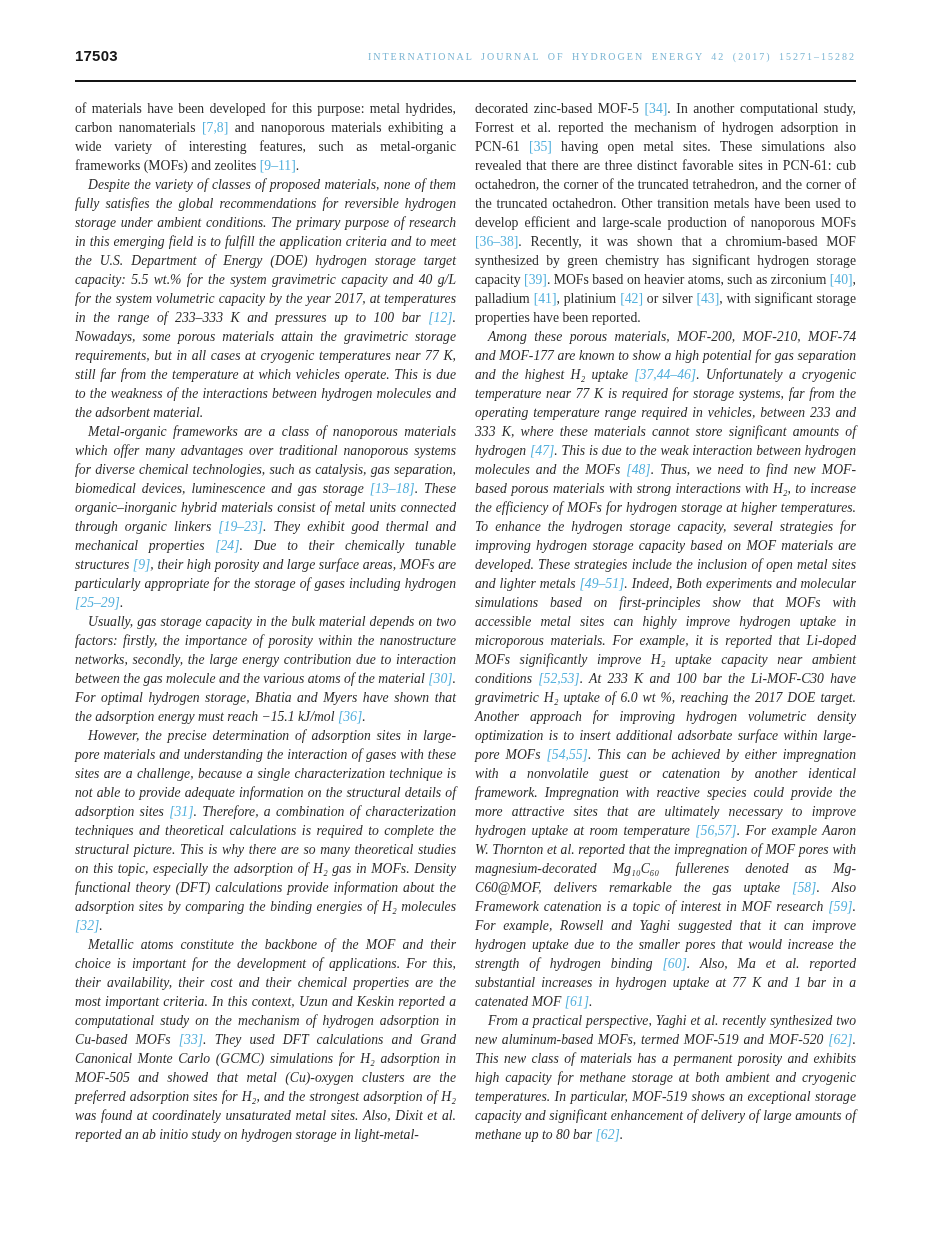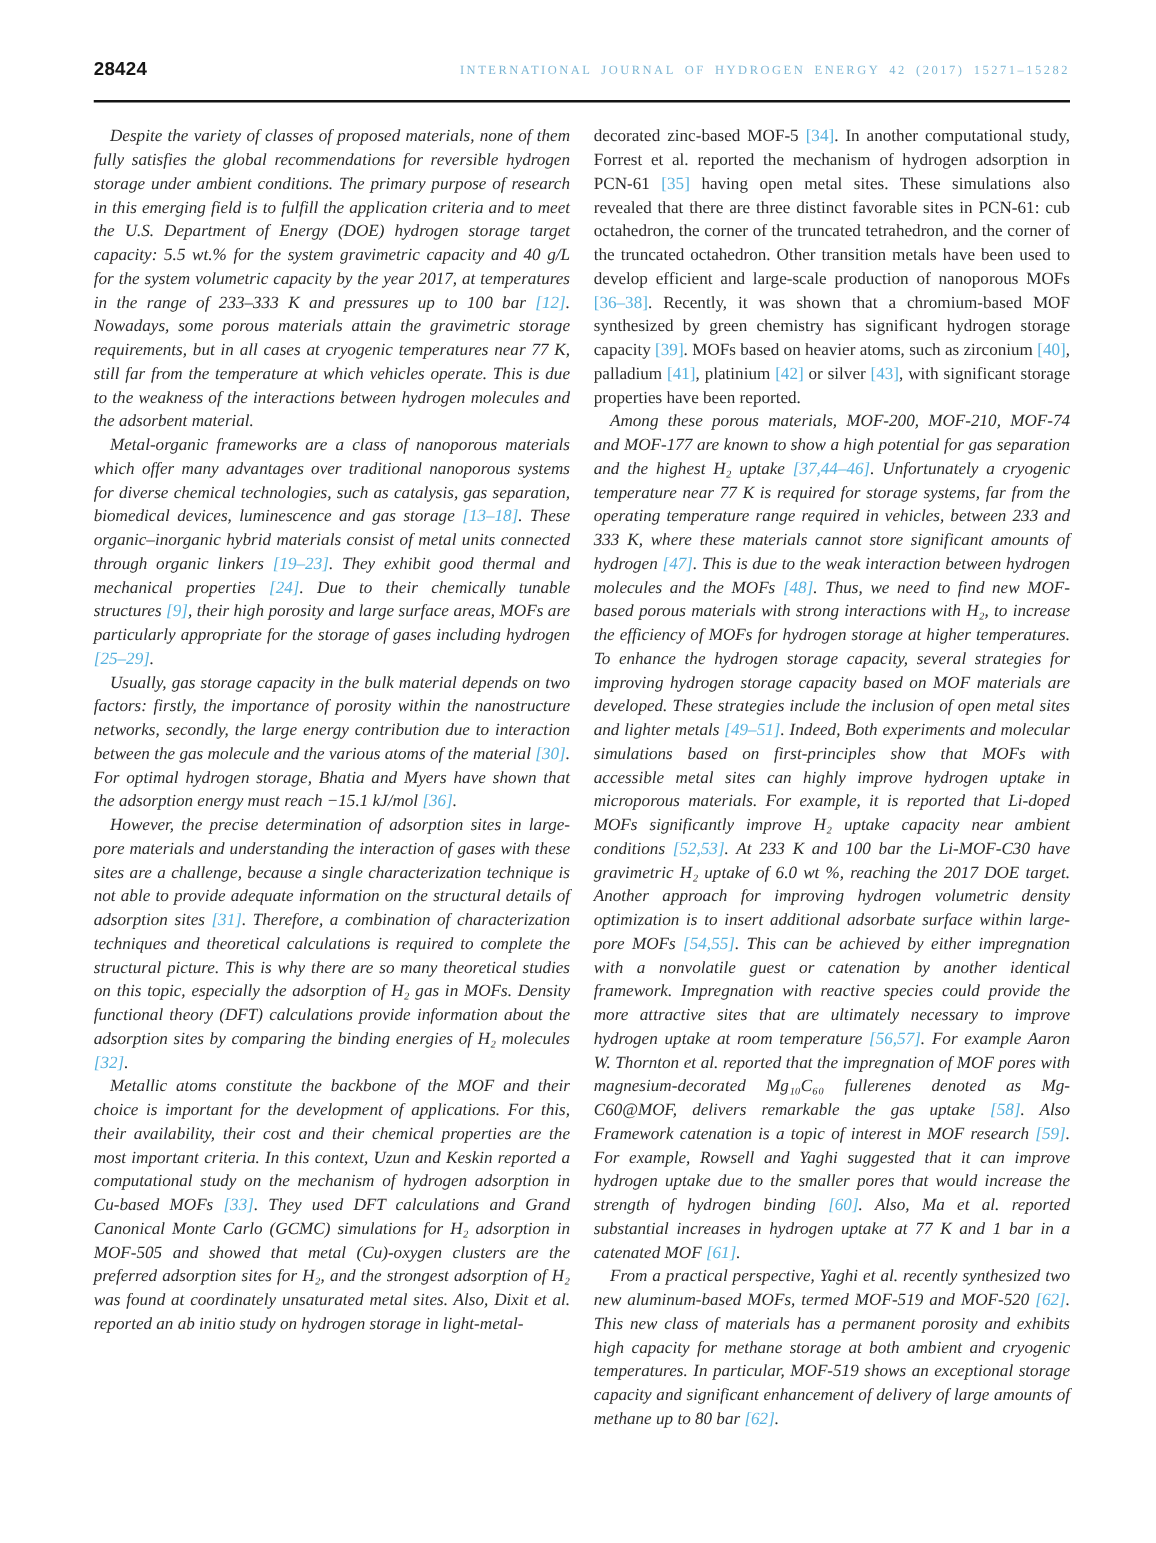--- a/index.html
+++ b/index.html
@@ -57,26 +57,27 @@
     color: var(--color-citation, #53b0dd);
     text-decoration: none;
     cursor: pointer;
   }
 </style>
 </head>
 <body>
 
 <div class="page">
   <div class="header">
-    <span class="page-number">28424</span>
+    <span class="page-number">17503</span>
     <div class="journal-line">international journal of hydrogen energy 42 (2017) 15271–15282</div>
   </div>
   <div class="header-rule"></div>
   <div class="columns">
     <section class="col" id="col-left">
+        <p class="para">of materials have been developed for this purpose: metal hydrides, carbon nanomaterials <a class="cite">[7,8]</a> and nanoporous materials exhibiting a wide variety of interesting features, such as metal-organic frameworks (MOFs) and zeolites <a class="cite">[9–11]</a>.</p>
         <p class="para indent">Despite the variety of classes of proposed materials, none of them fully satisfies the global recommendations for reversible hydrogen storage under ambient conditions. The primary purpose of research in this emerging field is to fulfill the application criteria and to meet the U.S. Department of Energy (DOE) hydrogen storage target capacity: 5.5 wt.% for the system gravimetric capacity and 40 g/L for the system volumetric capacity by the year 2017, at temperatures in the range of 233–333 K and pressures up to 100 bar <a class="cite">[12]</a>. Nowadays, some porous materials attain the gravimetric storage requirements, but in all cases at cryogenic temperatures near 77 K, still far from the temperature at which vehicles operate. This is due to the weakness of the interactions between hydrogen molecules and the adsorbent material.</p>
         <p class="para indent">Metal-organic frameworks are a class of nanoporous materials which offer many advantages over traditional nanoporous systems for diverse chemical technologies, such as catalysis, gas separation, biomedical devices, luminescence and gas storage <a class="cite">[13–18]</a>. These organic–inorganic hybrid materials consist of metal units connected through organic linkers <a class="cite">[19–23]</a>. They exhibit good thermal and mechanical properties <a class="cite">[24]</a>. Due to their chemically tunable structures <a class="cite">[9]</a>, their high porosity and large surface areas, MOFs are particularly appropriate for the storage of gases including hydrogen <a class="cite">[25–29]</a>.</p>
         <p class="para indent">Usually, gas storage capacity in the bulk material depends on two factors: firstly, the importance of porosity within the nanostructure networks, secondly, the large energy contribution due to interaction between the gas molecule and the various atoms of the material <a class="cite">[30]</a>. For optimal hydrogen storage, Bhatia and Myers have shown that the adsorption energy must reach −15.1 kJ/mol <a class="cite">[36]</a>.</p>
         <p class="para indent">However, the precise determination of adsorption sites in large-pore materials and understanding the interaction of gases with these sites are a challenge, because a single characterization technique is not able to provide adequate information on the structural details of adsorption sites <a class="cite">[31]</a>. Therefore, a combination of characterization techniques and theoretical calculations is required to complete the structural picture. This is why there are so many theoretical studies on this topic, especially the adsorption of H₂ gas in MOFs. Density functional theory (DFT) calculations provide information about the adsorption sites by comparing the binding energies of H₂ molecules <a class="cite">[32]</a>.</p>
         <p class="para indent">Metallic atoms constitute the backbone of the MOF and their choice is important for the development of applications. For this, their availability, their cost and their chemical properties are the most important criteria. In this context, Uzun and Keskin reported a computational study on the mechanism of hydrogen adsorption in Cu-based MOFs <a class="cite">[33]</a>. They used DFT calculations and Grand Canonical Monte Carlo (GCMC) simulations for H₂ adsorption in MOF-505 and showed that metal (Cu)-oxygen clusters are the preferred adsorption sites for H₂, and the strongest adsorption of H₂ was found at coordinately unsaturated metal sites. Also, Dixit et al. reported an ab initio study on hydrogen storage in light-metal-</p>
       </section>
     <section class="col" id="col-right">
         <p class="para">decorated zinc-based MOF-5 <a class="cite">[34]</a>. In another computational study, Forrest et al. reported the mechanism of hydrogen adsorption in PCN-61 <a class="cite">[35]</a> having open metal sites. These simulations also revealed that there are three distinct favorable sites in PCN-61: cub octahedron, the corner of the truncated tetrahedron, and the corner of the truncated octahedron. Other transition metals have been used to develop efficient and large-scale production of nanoporous MOFs <a class="cite">[36–38]</a>. Recently, it was shown that a chromium-based MOF synthesized by green chemistry has significant hydrogen storage capacity <a class="cite">[39]</a>. MOFs based on heavier atoms, such as zirconium <a class="cite">[40]</a>, palladium <a class="cite">[41]</a>, platinium <a class="cite">[42]</a> or silver <a class="cite">[43]</a>, with significant storage properties have been reported.</p>
         <p class="para indent">Among these porous materials, MOF-200, MOF-210, MOF-74 and MOF-177 are known to show a high potential for gas separation and the highest H₂ uptake <a class="cite">[37,44–46]</a>. Unfortunately a cryogenic temperature near 77 K is required for storage systems, far from the operating temperature range required in vehicles, between 233 and 333 K, where these materials cannot store significant amounts of hydrogen <a class="cite">[47]</a>. This is due to the weak interaction between hydrogen molecules and the MOFs <a class="cite">[48]</a>. Thus, we need to find new MOF-based porous materials with strong interactions with H₂, to increase the efficiency of MOFs for hydrogen storage at higher temperatures. To enhance the hydrogen storage capacity, several strategies for improving hydrogen storage capacity based on MOF materials are developed. These strategies include the inclusion of open metal sites and lighter metals <a class="cite">[49–51]</a>. Indeed, Both experiments and molecular simulations based on first-principles show that MOFs with accessible metal sites can highly improve hydrogen uptake in microporous materials. For example, it is reported that Li-doped MOFs significantly improve H₂ uptake capacity near ambient conditions <a class="cite">[52,53]</a>. At 233 K and 100 bar the Li-MOF-C30 have gravimetric H₂ uptake of 6.0 wt %, reaching the 2017 DOE target. Another approach for improving hydrogen volumetric density optimization is to insert additional adsorbate surface within large-pore MOFs <a class="cite">[54,55]</a>. This can be achieved by either impregnation with a nonvolatile guest or catenation by another identical framework. Impregnation with reactive species could provide the more attractive sites that are ultimately necessary to improve hydrogen uptake at room temperature <a class="cite">[56,57]</a>. For example Aaron W. Thornton et al. reported that the impregnation of MOF pores with magnesium-decorated Mg₁₀C₆₀ fullerenes denoted as Mg-C60@MOF, delivers remarkable the gas uptake <a class="cite">[58]</a>. Also Framework catenation is a topic of interest in MOF research <a class="cite">[59]</a>. For example, Rowsell and Yaghi suggested that it can improve hydrogen uptake due to the smaller pores that would increase the strength of hydrogen binding <a class="cite">[60]</a>. Also, Ma et al. reported substantial increases in hydrogen uptake at 77 K and 1 bar in a catenated MOF <a class="cite">[61]</a>.</p>
         <p class="para indent">From a practical perspective, Yaghi et al. recently synthesized two new aluminum-based MOFs, termed MOF-519 and MOF-520 <a class="cite">[62]</a>. This new class of materials has a permanent porosity and exhibits high capacity for methane storage at both ambient and cryogenic temperatures. In particular, MOF-519 shows an exceptional storage capacity and significant enhancement of delivery of large amounts of methane up to 80 bar <a class="cite">[62]</a>.</p>

